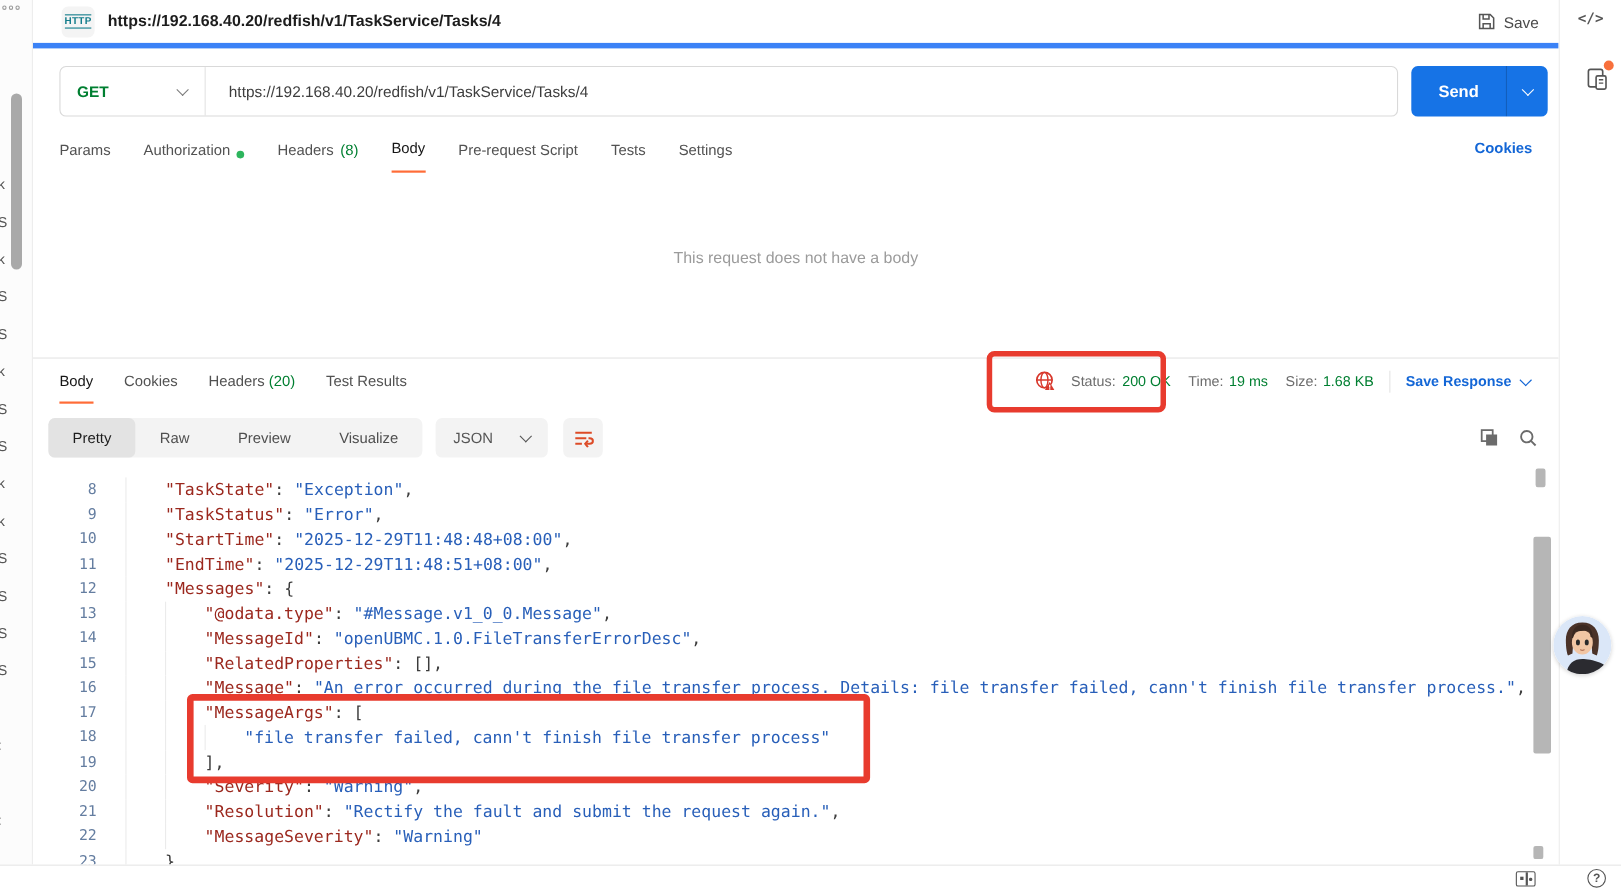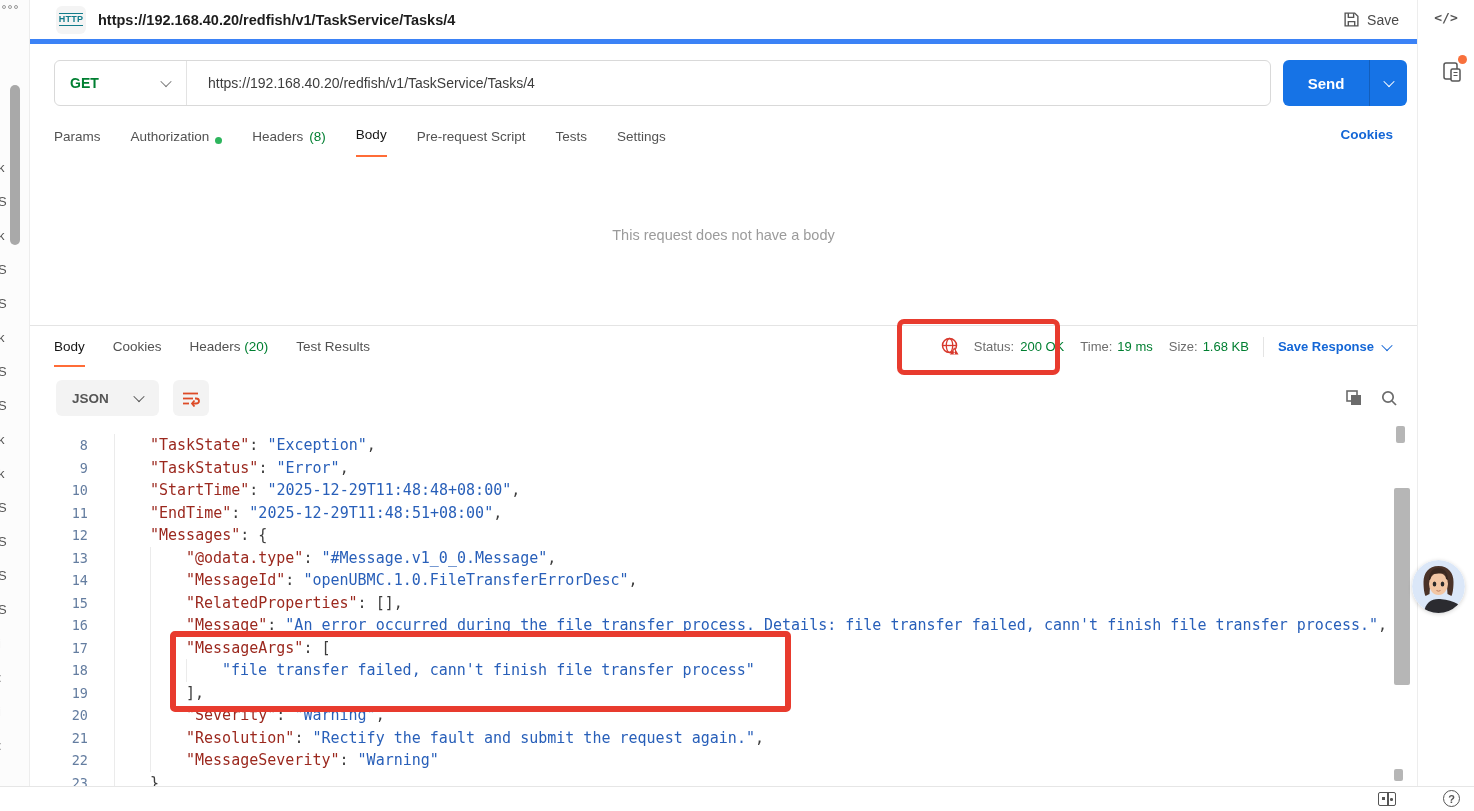--- a/index.html
+++ b/index.html
@@ -55,21 +55,21 @@
   .resp-tab.active { color:#161616; border-bottom:2px solid var(--accent-orange); }
   .resp-meta { position:absolute; right:26px; top:10px; display:flex; align-items:center; font-size:13px; color:#6d6d6d; }
   .resp-meta .val { color:var(--success-green); }
   .meta-divider { width:1px; height:20px; background:#e4e4e4; margin:0 14px; }
   .save-response { color:var(--link-blue); font-weight:bold; display:flex; align-items:center; gap:9px; cursor:pointer; }
 
   .resp-toolbar { position:absolute; top:54px; left:14px; right:19px; height:36px; display:flex; align-items:center; }
   .segmented { display:flex; background:#f3f3f3; border-radius:6px; height:36px; align-items:stretch; }
   .seg-item { display:flex; align-items:center; justify-content:center; padding:0 22px; font-size:13.5px; color:#4f4f4f; cursor:pointer; border-radius:6px; }
   .seg-item.active { background:#e3e3e3; color:#1c1c1c; }
-  .lang-btn { margin-left:12px; background:#f3f3f3; border-radius:6px; height:36px; display:flex; align-items:center; gap:26px; padding:0 16px; font-size:13.5px; font-weight:bold; color:#555; cursor:pointer; }
+  .lang-btn { margin-left:12px; background:#f3f3f3; border-radius:6px; height:36px; display:flex; align-items:center; gap:26px; padding:0 16px; font-size:13.5px; font-weight:normal; color:#555; cursor:pointer; }
   .wrap-btn { margin-left:14px; background:#f3f3f3; border-radius:6px; height:36px; width:36px; display:flex; align-items:center; justify-content:center; cursor:pointer; }
   .toolbar-right { margin-left:auto; display:flex; gap:17px; align-items:center; }
 
   .code-area { position:absolute; top:100px; left:0; right:0; bottom:0; overflow:hidden; padding-top:8px; }
   .code-line { display:flex; height:22.5px; line-height:22.5px; font-family:"DejaVu Sans Mono",monospace; font-size:15px; white-space:pre; }
   .gutter { width:70px; text-align:right; padding-right:12px; color:var(--line-number); font-size:13.5px; flex:none; }
   .line-body { display:flex; padding-left:14px; }
   .ind { width:36px; border-left:1px solid #ebebeb; flex:none; }
   .tok-k { color:var(--json-key); }
   .tok-s { color:var(--json-string); }
@@ -226,20 +226,26 @@
         <span class="val" style="margin-left:5px;">1.68 KB</span>
         <span class="meta-divider"></span>
         <span class="save-response">
           <span>Save Response</span>
           <span class="chev"></span>
         </span>
       </div>
     </div>
 
     <div class="resp-toolbar">
+      <div class="segmented">
+          <div class="seg-item active">Pretty</div>
+          <div class="seg-item">Raw</div>
+          <div class="seg-item">Preview</div>
+          <div class="seg-item">Visualize</div>
+        </div>
       <div class="lang-btn">
         <span>JSON</span>
         <span class="chev"></span>
       </div>
       <div class="wrap-btn">
         <span>
           <svg width="19" height="17" viewBox="0 0 19 17">
             <path d="M2 3.5h15" stroke="#dd4b27" stroke-width="1.8"></path>
             <path d="M2 8.5h10" stroke="#dd4b27" stroke-width="1.8"></path>
             <path d="M2 13.5h6" stroke="#dd4b27" stroke-width="1.8"></path>

